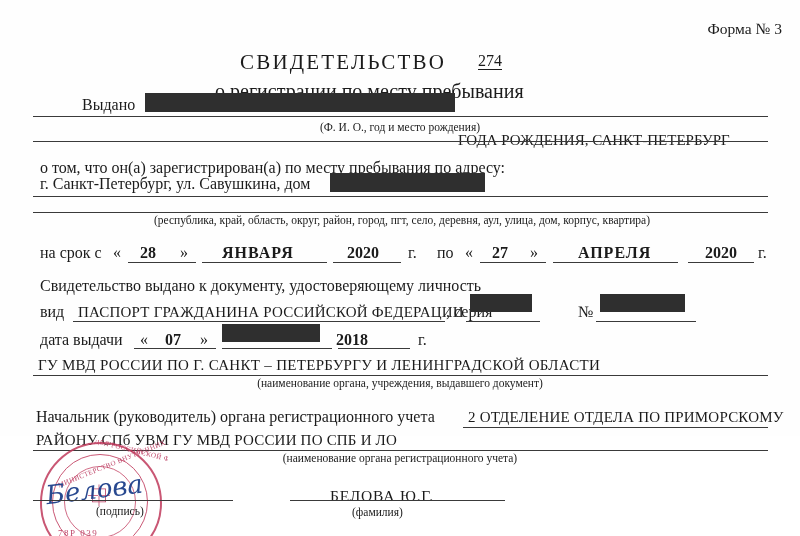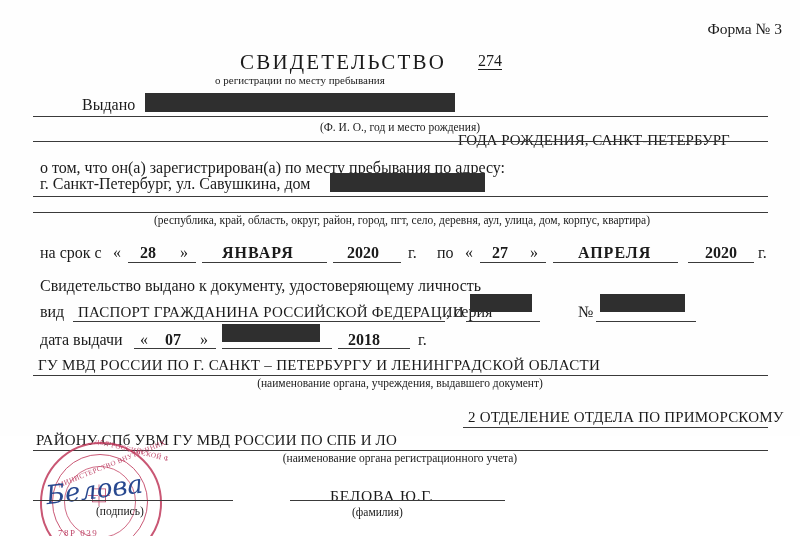--- a/index.html
+++ b/index.html
@@ -40,22 +40,22 @@
   }
   .title-num {
     left: 478px;
     top: 52px;
     font-size: 16px;
     text-decoration: underline;
     text-underline-offset: 3px;
   }
   .title-sub {
     left: 215px;
-    top: 74px;
-    font-size: 11px;
+    top: 80px;
+    font-size: 20px;
   }
   .lbl { font-size: 16px; }
   .small-center {
     position: absolute;
     font-size: 11.5px;
     text-align: center;
     white-space: nowrap;
   }
   .caps { font-size: 15px; }
 
@@ -214,28 +214,29 @@
   <div class="redact" style="left:600px; top:294px; width:85px; height:18px;"></div>
   <div class="line" style="left:596px; top:321px; width:100px;"></div>
 
   <div class="abs lbl" style="left:40px; top:331px;">дата выдачи</div>
   <div class="abs lbl" style="left:140px; top:331px;">«</div>
   <div class="abs lbl" style="left:165px; top:331px; font-weight:bold;">07</div>
   <div class="abs lbl" style="left:200px; top:331px;">»</div>
   <div class="line" style="left:134px; top:348px; width:82px;"></div>
   <div class="redact" style="left:222px; top:324px; width:98px; height:18px;"></div>
   <div class="line" style="left:222px; top:348px; width:110px;"></div>
-  <div class="abs lbl" style="left:348px; top:331px; font-weight:bold;">2018</div>
+  <div class="abs lbl" style="left:336px; top:331px; font-weight:bold;">2018</div>
   <div class="line" style="left:338px; top:348px; width:72px;"></div>
   <div class="abs lbl" style="left:418px; top:331px;">г.</div>
 
   <div class="abs caps" style="left:38px; top:357px; letter-spacing:0.3px;">ГУ  МВД  РОССИИ  ПО  Г. САНКТ – ПЕТЕРБУРГУ  И  ЛЕНИНГРАДСКОЙ ОБЛАСТИ</div>
   <div class="line" style="left:33px; top:375px; width:735px;"></div>
   <div class="small-center" style="left:180px; top:377px; width:440px;">(наименование органа, учреждения, выдавшего документ)</div>
 
+  <div class="abs lbl" style="left:36px; top:408px;">Начальник (руководитель) органа регистрационного учета</div>
   <div class="abs caps" style="left:468px; top:409px; letter-spacing:0.2px;">2 ОТДЕЛЕНИЕ ОТДЕЛА  ПО ПРИМОРСКОМУ</div>
   <div class="line" style="left:463px; top:427px; width:305px;"></div>
 
   <div class="abs caps" style="left:36px; top:432px; letter-spacing:0.2px;">РАЙОНУ СПб УВМ  ГУ  МВД  РОССИИ  ПО СПБ  И  ЛО</div>
   <div class="line" style="left:33px; top:450px; width:735px;"></div>
   <div class="small-center" style="left:180px; top:452px; width:440px;">(наименование органа регистрационного учета)</div>
 
   <div class="stamp">
     <div class="ring-outer"></div>
     <div class="ring-inner"></div>

